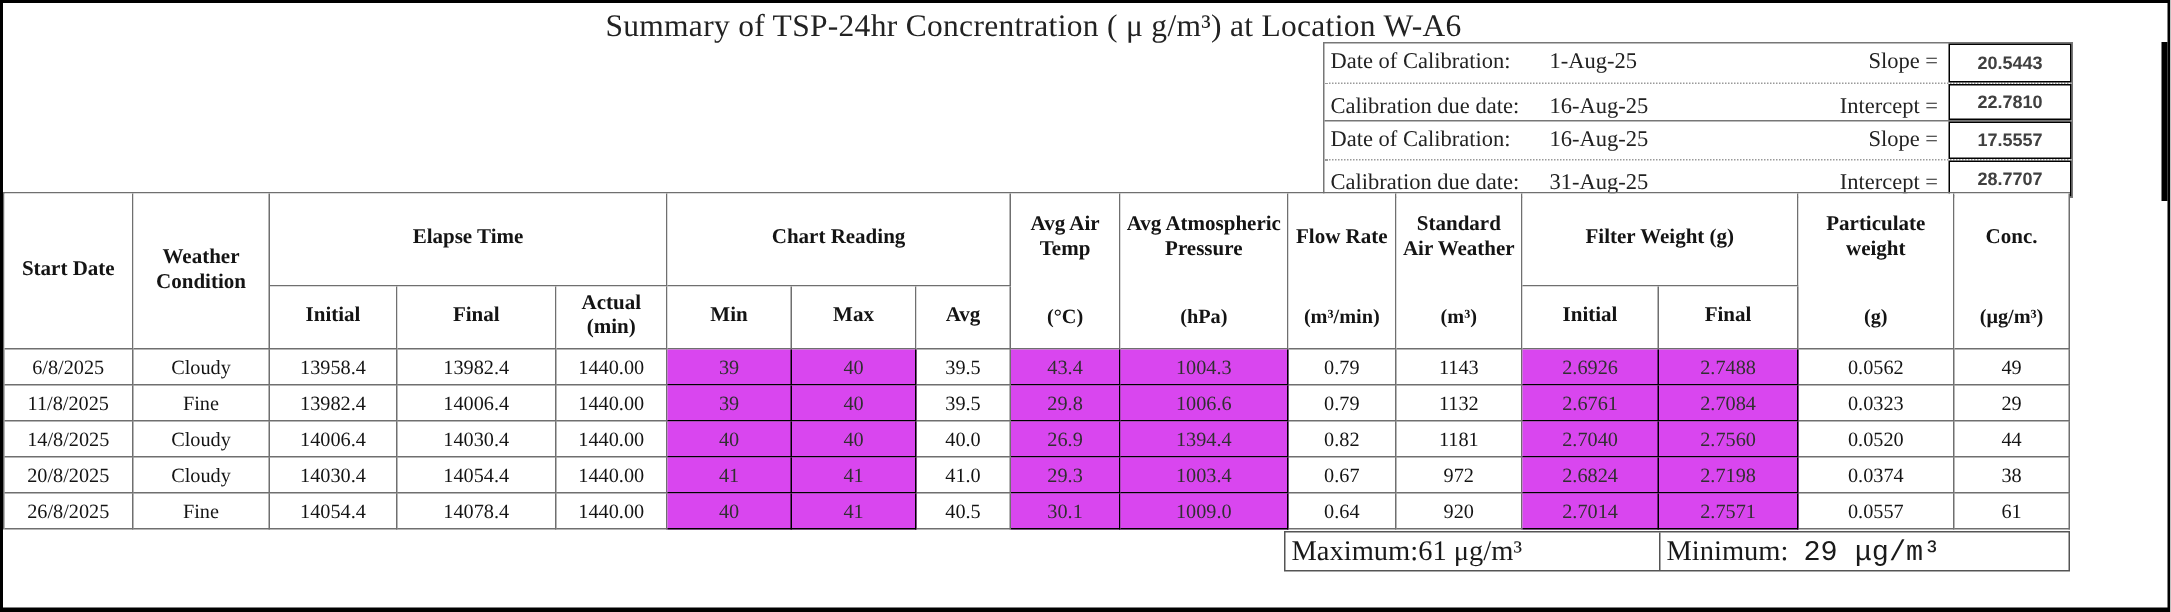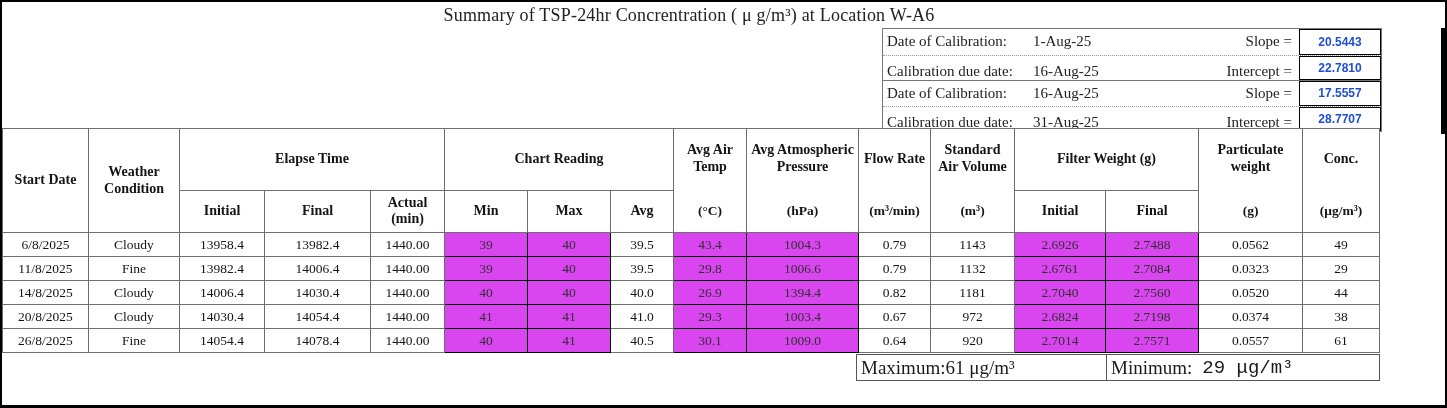--- a/index.html
+++ b/index.html
@@ -6,38 +6,38 @@
   * { box-sizing:border-box; }
 
   .sheet {
     position:relative; width:1447px; height:408px; background:#fff;
     border:2px solid #000; border-bottom-width:3px; overflow:hidden;
     font-family:"Liberation Serif", serif;
   }
 
   .title {
     position:absolute; top:3px; left:0; width:1374px; text-align:center;
-    font-size:18px; color:#222; letter-spacing:0.2px;
+    font-size:21px; color:#222; letter-spacing:0.2px;
   }
 
   
   .cal-panel {
     position:absolute; left:880px; top:26px; width:500px; height:104px;
     border:1px solid #777; background:#fff;
   }
   .cal-row { display:flex; align-items:center; height:25.5px; font-size:15px; color:#222; }
   .cal-row.sep      { border-top:1px dotted #9a9a9a;align-items:flex-end; }
   .cal-row.strong   { border-top:1px solid #777; }
   .cal-label { width:150px; padding-left:4px; white-space:nowrap; }
   .cal-date  { width:128px; white-space:nowrap; }
   .cal-param { flex:1; text-align:right; padding-right:7px; white-space:nowrap; }
   .cal-value {
     width:82px; height:100%; border:1px solid #000;
     display:flex; align-items:center; justify-content:center;
-    font-family:"Liberation Sans", sans-serif; font-weight:bold; font-size:12px; color:#1d4ed8;
+    font-family:"Liberation Sans", sans-serif; font-weight:bold; font-size:12px; color:#404040;
   }
 
   .right-bar { position:absolute; left:1439px; top:26px; width:5px; height:106px; background:#000; }
 
   
   table.main {
     position:absolute; left:0; top:126px; width:1377px;
     border-collapse:separate; border-spacing:0; table-layout:fixed;
     border-top:1px solid #6f6f6f; border-left:1px solid #6f6f6f;
   }
@@ -142,21 +142,21 @@
             </div>
         </th>
         <th rowspan="2">
           <div class="split">
               <div class="t">Flow Rate</div>
               <div class="u">(m³/min)</div>
             </div>
         </th>
         <th rowspan="2">
           <div class="split">
-              <div class="t">Standard Air Volume</div>
+              <div class="t">Standard Air Weather</div>
               <div class="u">(m³)</div>
             </div>
         </th>
         <th colspan="2">Filter Weight (g)</th>
         <th rowspan="2">
           <div class="split">
               <div class="t">Particulate weight</div>
               <div class="u">(g)</div>
             </div>
         </th>

